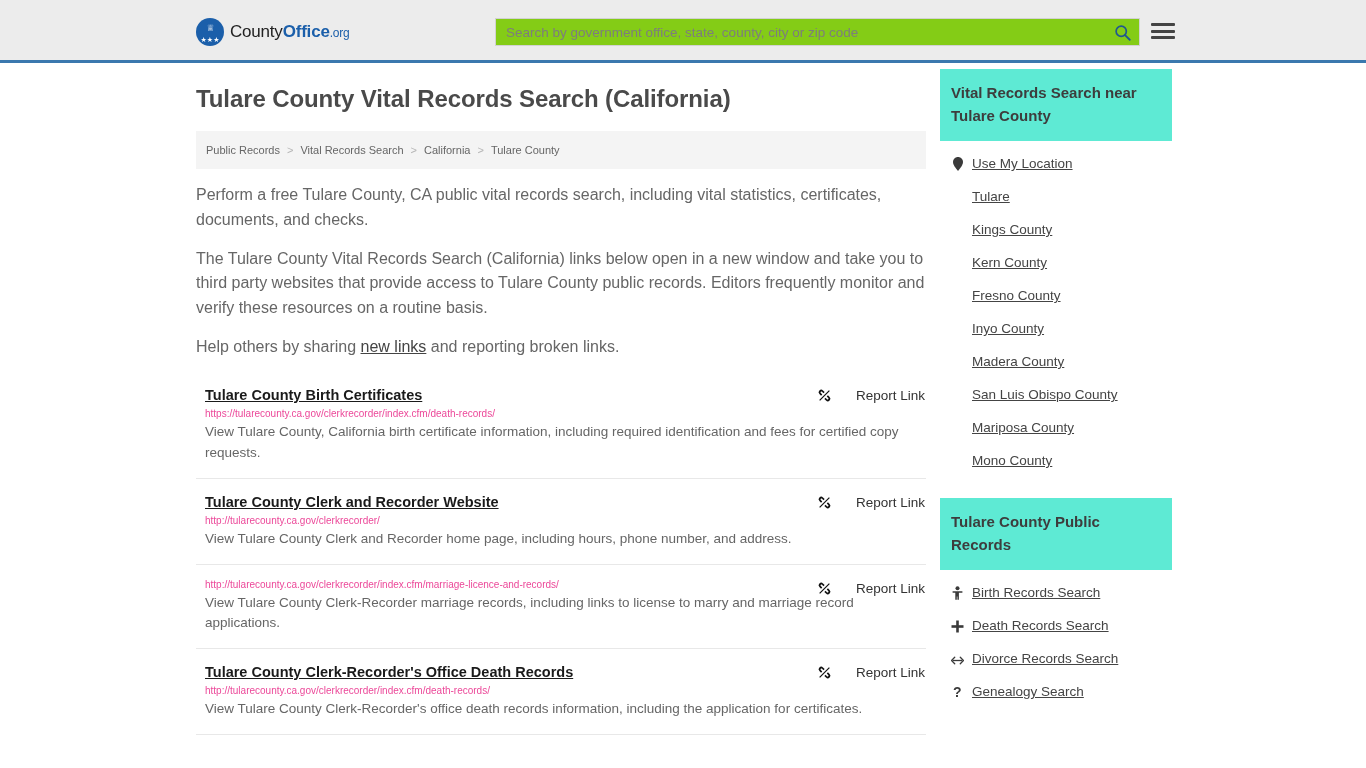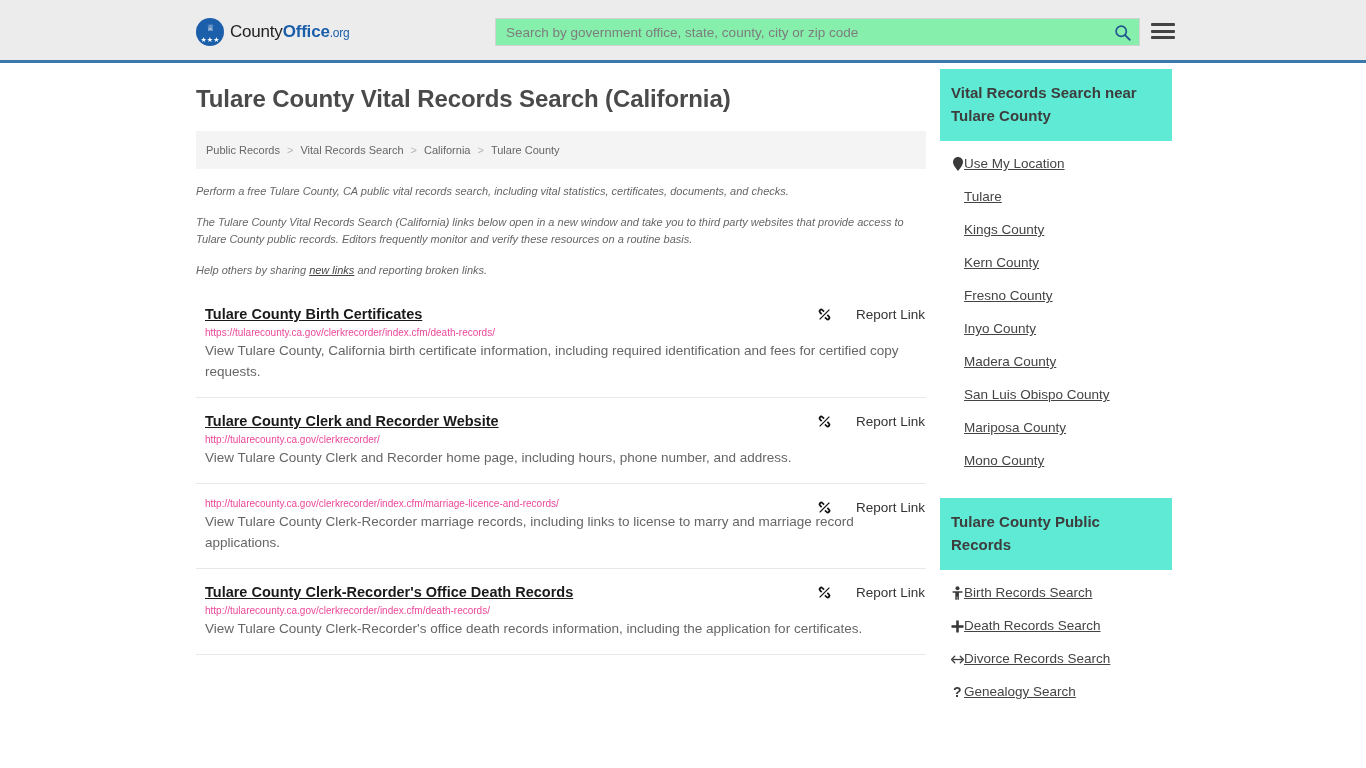--- a/index.html
+++ b/index.html
@@ -64,21 +64,21 @@
   }
   .logo-text .b { font-weight: bold; color: #1b5faa; }
   .logo-text .tld { color: #1b5faa; font-size: 12px; }
 
   .search-wrap {
     position: absolute;
     left: 495px;
     top: 18px;
     width: 645px;
     height: 28px;
-    background: #86efac;
+    background: #84cc16;
     border: 1px solid #d2d2d2;
     display: flex;
     align-items: center;
   }
   .search-input {
     border: 0;
     outline: none;
     flex: 1 1 auto;
     height: 26px;
     padding: 0 10px;
@@ -149,25 +149,24 @@
   .breadcrumb a {
     color: #666666;
     text-decoration: none;
   }
   .breadcrumb .sep {
     color: #b5b5b5;
     margin: 0 7px;
   }
 
   .intro p {
-    font-size: 11px;
+    font-size: 16px;
     line-height: 1.55;
     color: #666666;
     margin: 0 0 14px 0;
-    font-style: italic;
   }
   .intro p a {
     color: #444444;
     text-decoration: underline;
     font-weight: normal;
   }
 
   
   .results { margin-top: 12px; }
   .result {
@@ -217,22 +216,22 @@
     background: #5eead4;
     padding: 13px 11px 14px 11px;
     font-size: 15px;
     font-weight: bold;
     color: #3d3d3d;
     line-height: 1.5;
   }
   .side-list { padding: 6px 0 0 0; margin: 0; list-style: none; }
   .side-list li {
     display: flex;
-    align-items: center;
-    gap: 0;
+    align-items: flex-end;
+    gap: 8px;
     padding: 9px 0 9px 11px;
     font-size: 13.5px;
   }
   .side-list li a {
     color: #444444;
     text-decoration: underline;
     cursor: pointer;
   }
   .side-ico {
     width: 13px;

